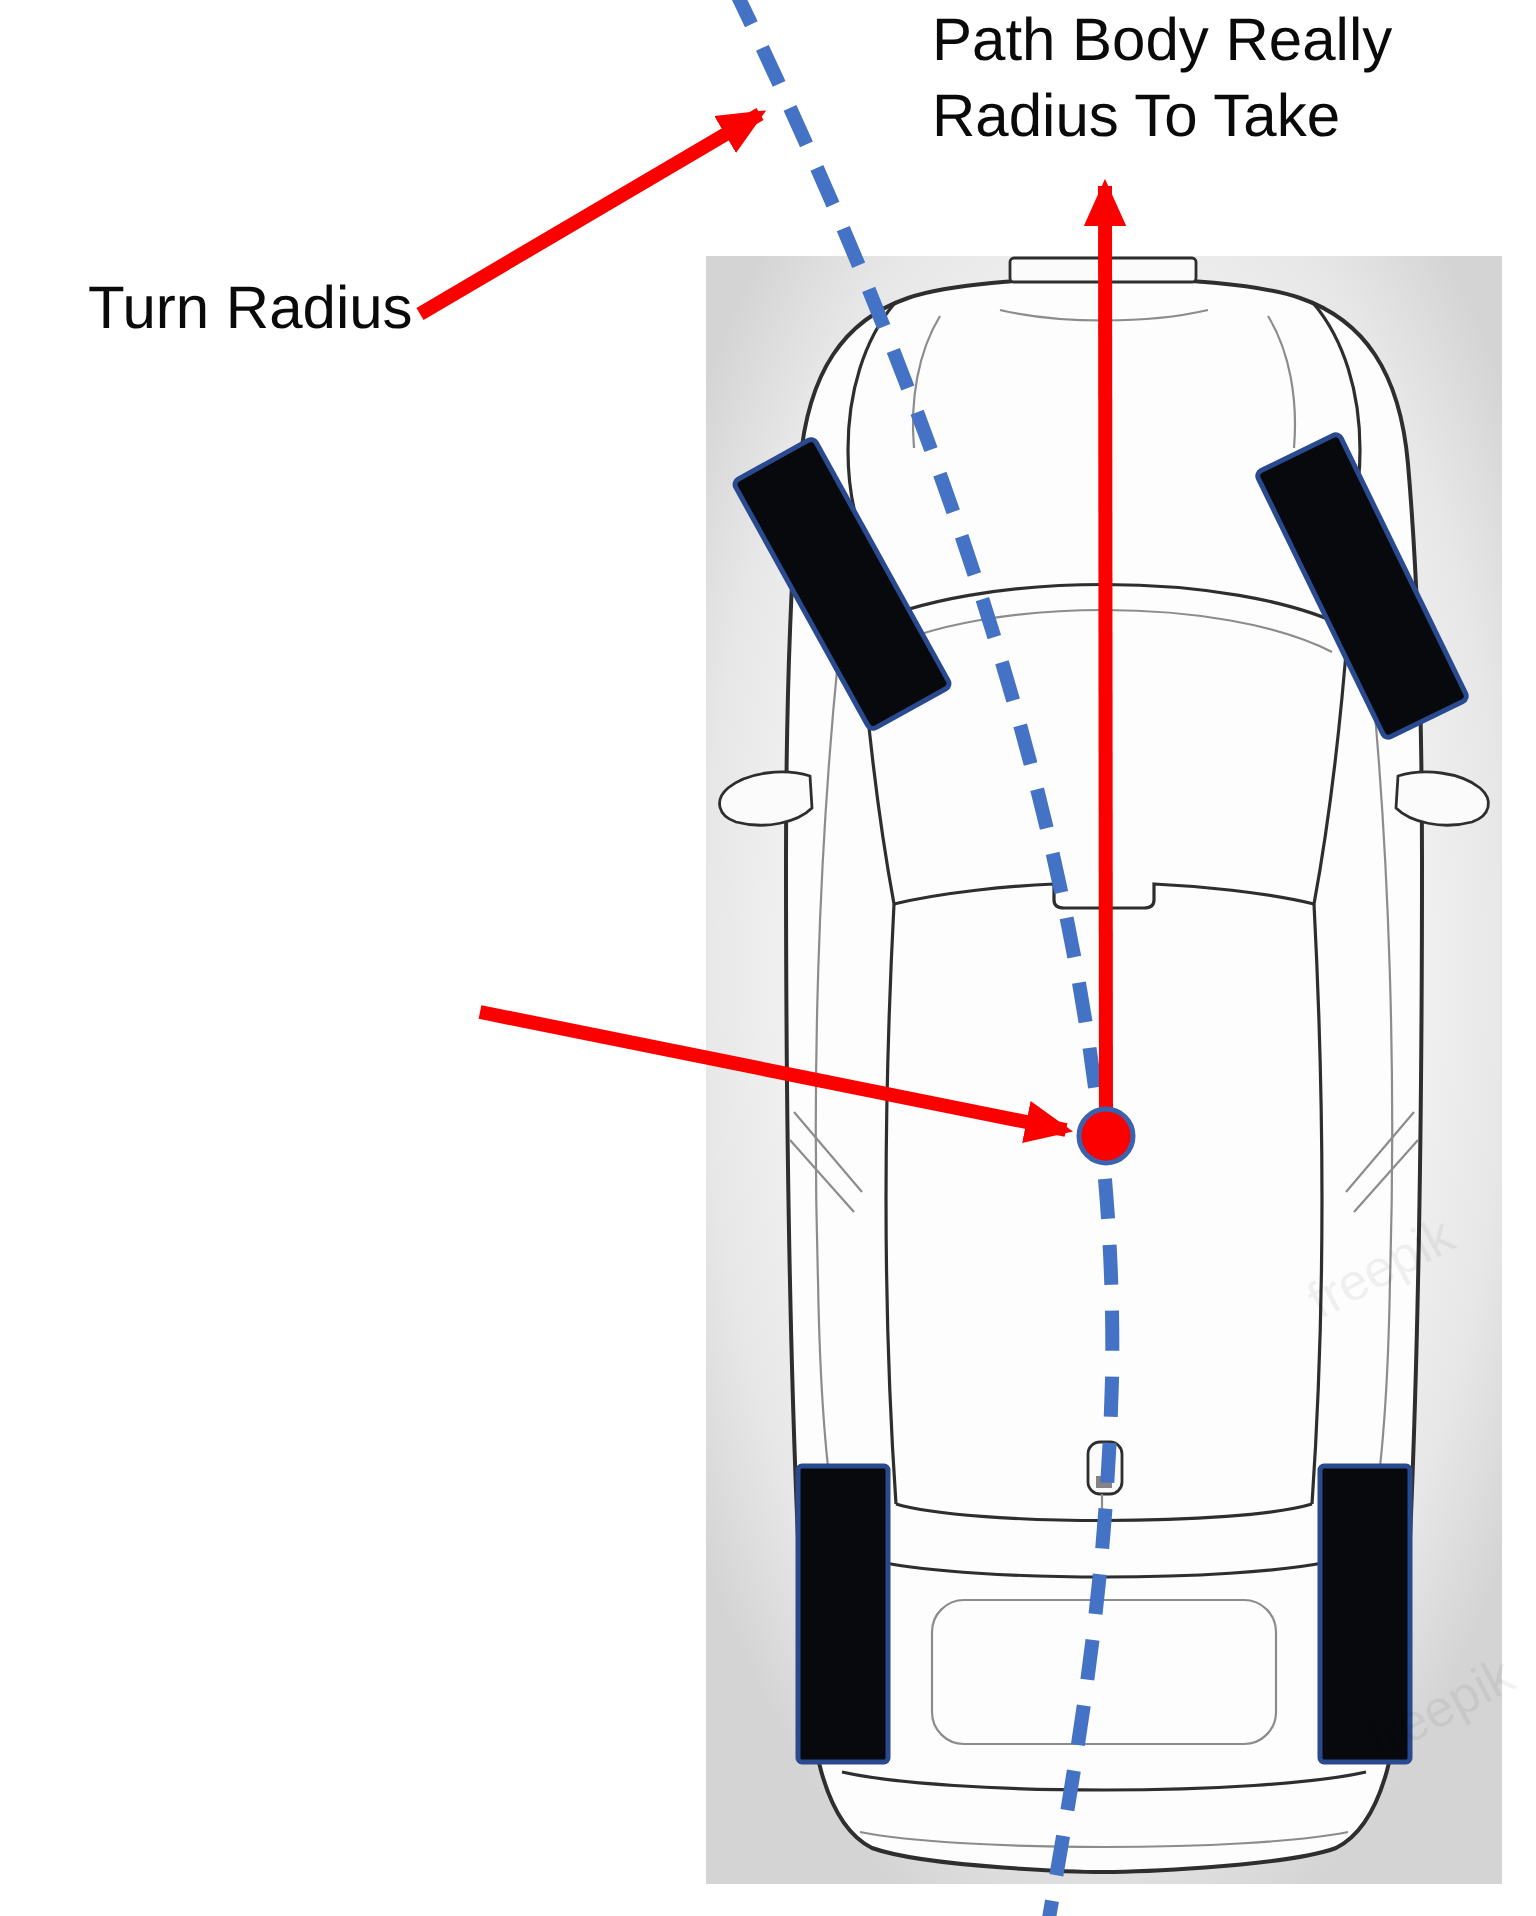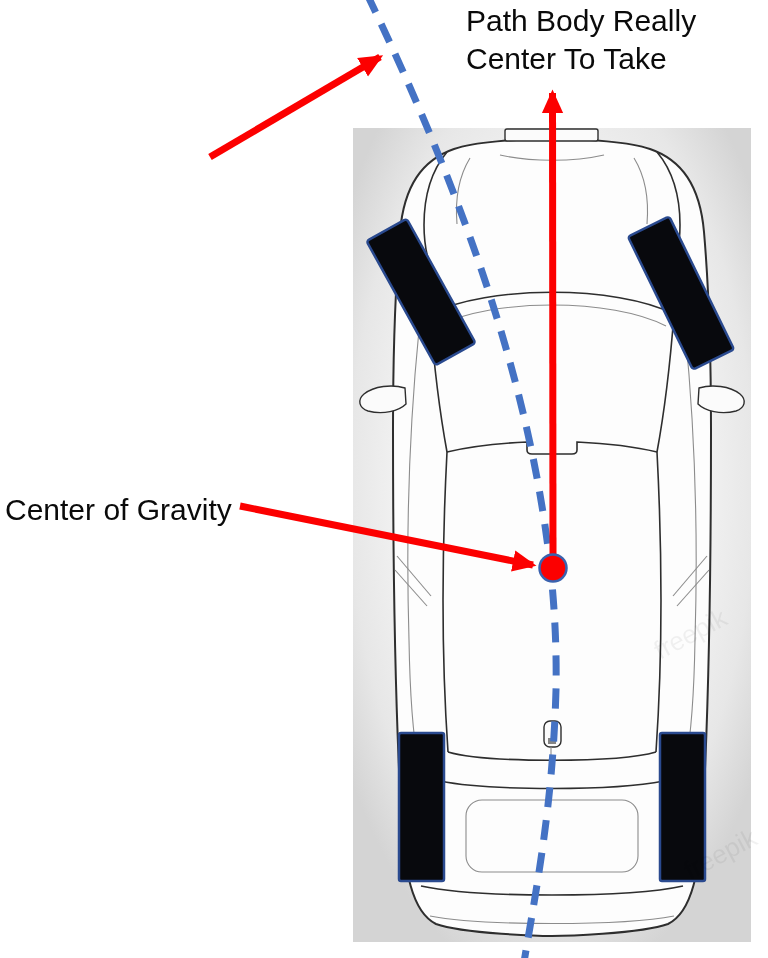--- a/index.html
+++ b/index.html
@@ -129,17 +129,17 @@
 
     <line class="red-line" x1="553" y1="566" x2="552.5" y2="93" marker-end="url(#arrowHead)"></line>
     <line class="red-line" x1="210" y1="157" x2="380" y2="57" marker-end="url(#arrowHead)"></line>
     <line class="red-line" x1="240" y1="506" x2="533" y2="565" marker-end="url(#arrowHead)"></line>
 
     <circle class="cog" cx="553" cy="568" r="13.5"></circle>
   </svg>
 
   <div class="label lbl-path">
     <span style="display:block">Path Body Really</span>
-    <span style="display:block">Center To Take</span>
+    <span style="display:block">Radius To Take</span>
   </div>
-  <div class="label lbl-cog">Center of Gravity</div>
+  <div class="label lbl-turn">Turn Radius</div>
 
 </div>
 
 </body></html>

